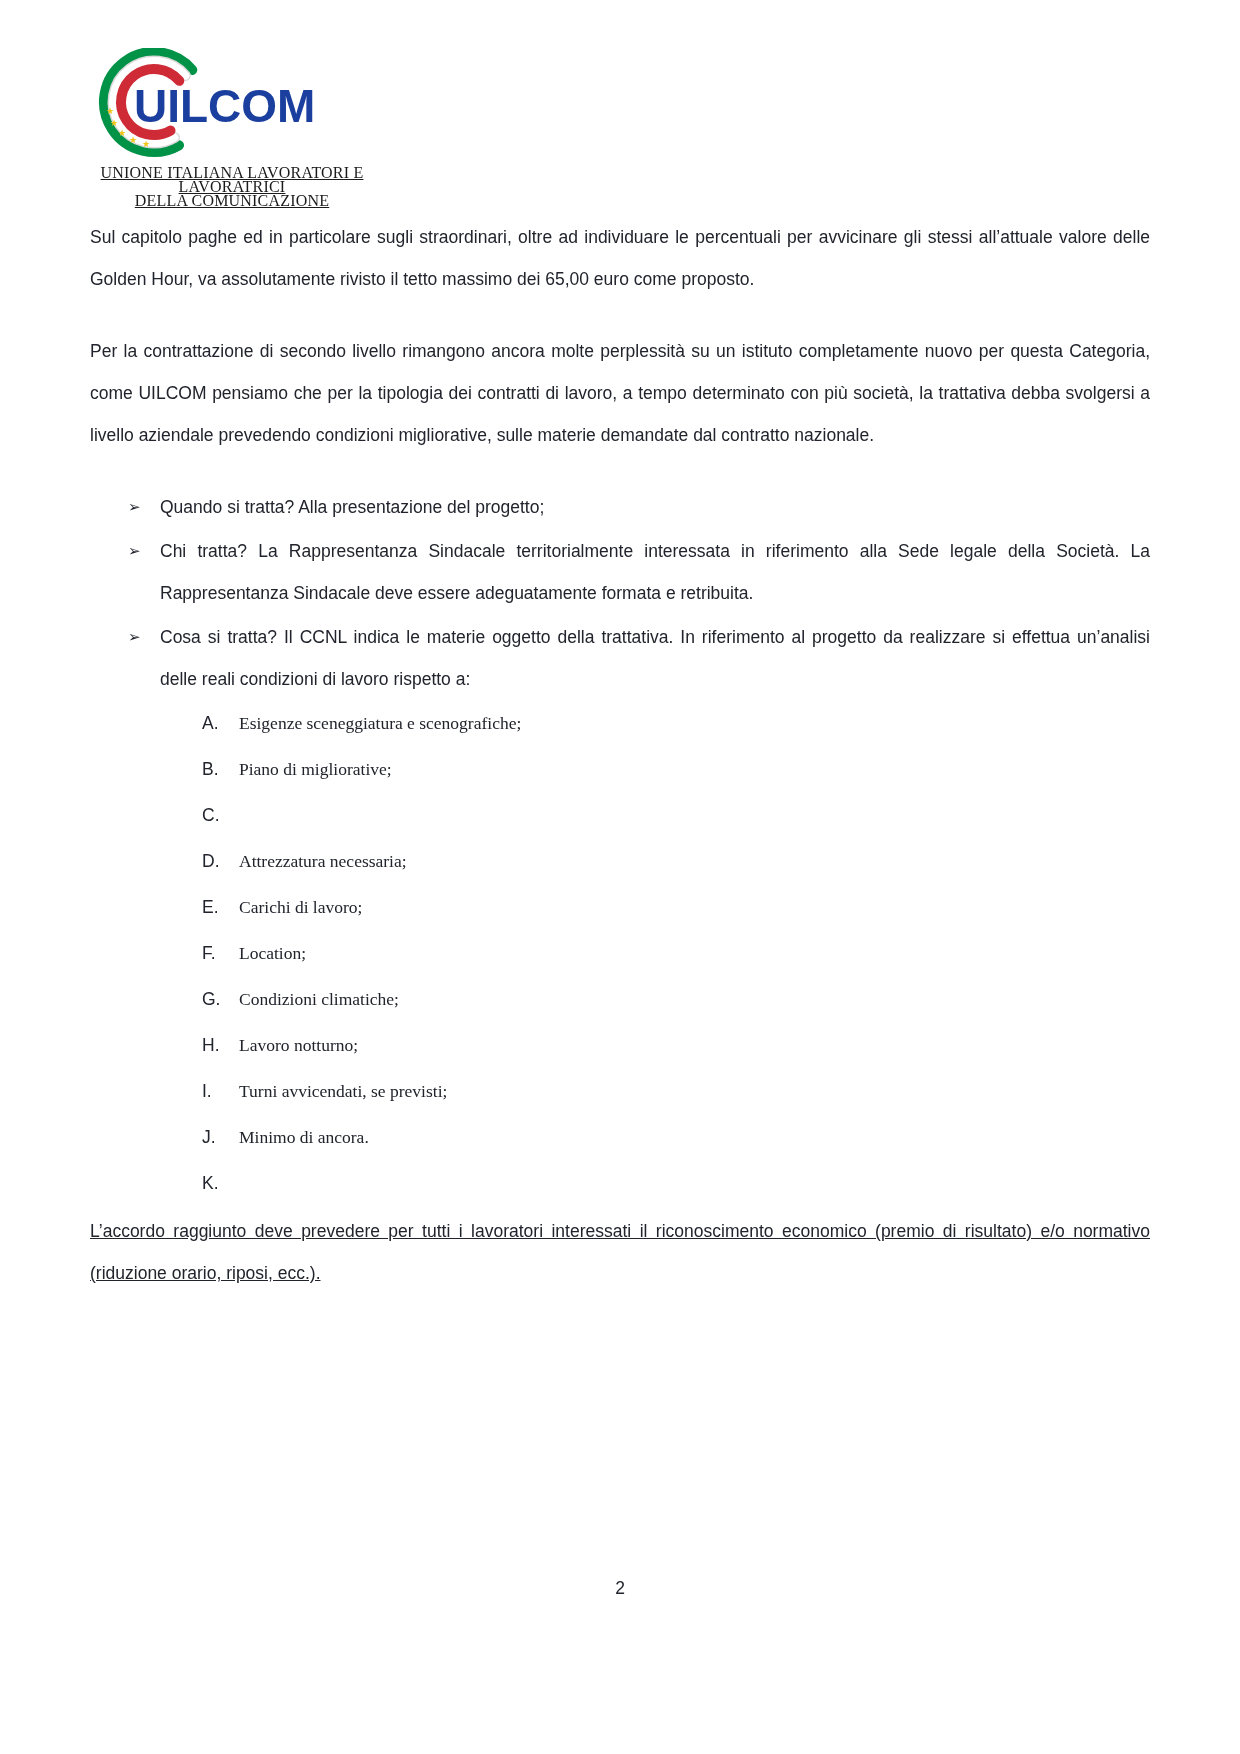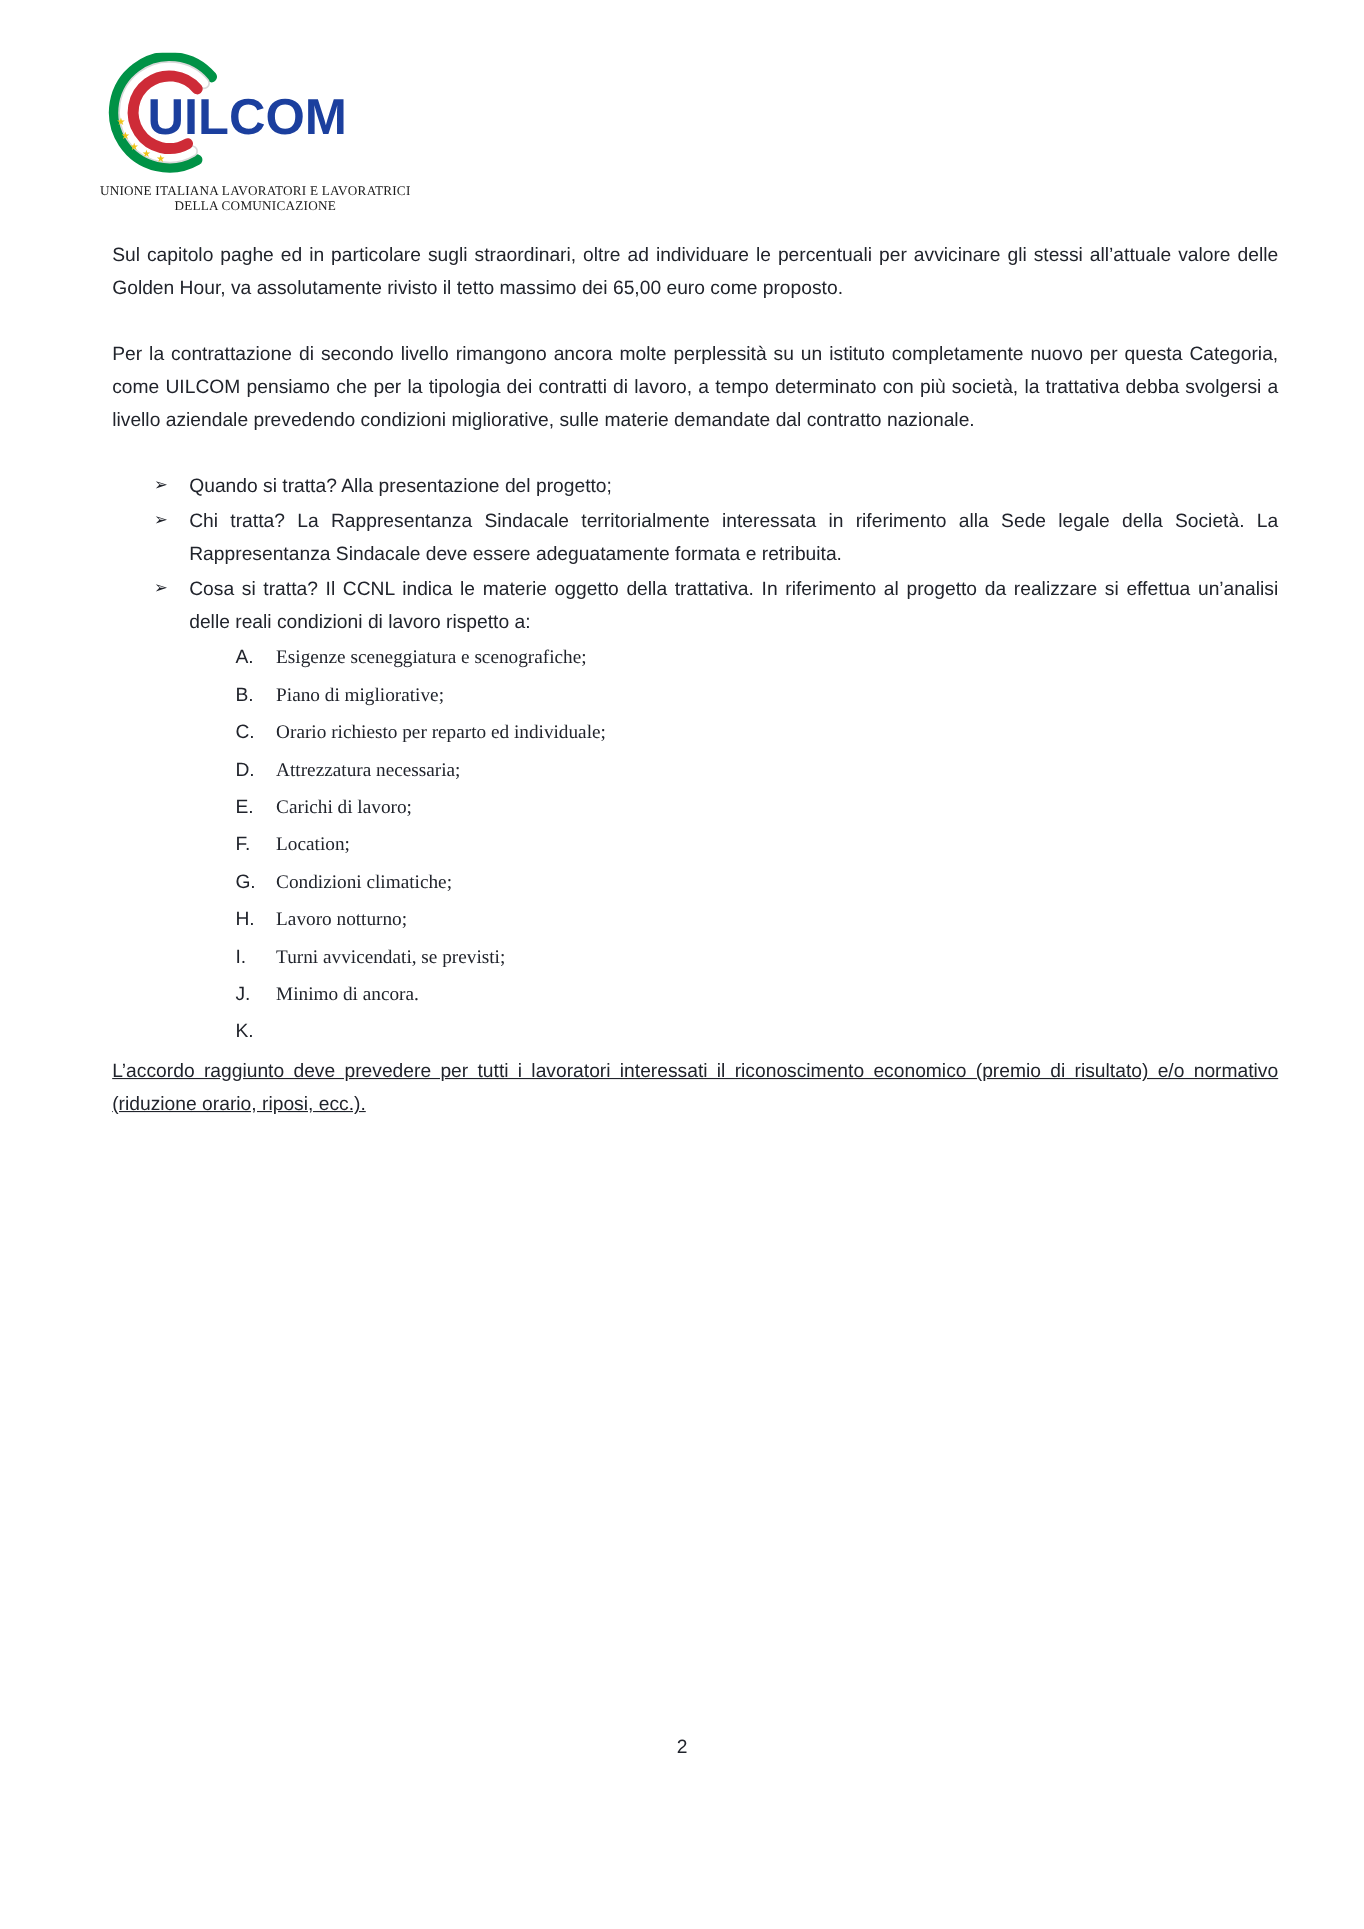--- a/index.html
+++ b/index.html
@@ -20,35 +20,36 @@
   
   .logo-block {
     position: absolute;
     top: 48px;
     left: 82px;
     width: 310px;
   }
   .logo-art { display: block; }
   .logo-subtitle {
     font-family: "Liberation Serif", serif;
-    font-size: 12px;
+    font-size: 16px;
     letter-spacing: 0.2px;
     color: #1b1b1b;
     text-align: center;
     line-height: 14px;
     width: 300px;
+    text-decoration: underline;
   }
   
   .content {
     position: absolute;
     top: 216px;
-    left: 102px;
+    left: 90px;
     width: 1060px;
     font-size: 17.5px;
-    line-height: 30px;
+    line-height: 42px;
   }
   p.para {
     text-align: justify;
     margin-bottom: 30px;
   }
   .bullet-list { margin-bottom: 2px; }
   .bullet-item {
     display: flex;
     padding-left: 38px;
     margin-bottom: 2px;
@@ -138,21 +139,20 @@
       <div class="letter-item">
         <span class="letter-label">A.</span>
         <span class="letter-text">Esigenze sceneggiatura e scenografiche;</span>
       </div>
       <div class="letter-item">
         <span class="letter-label">B.</span>
         <span class="letter-text">Piano di migliorative;</span>
       </div>
       <div class="letter-item">
         <span class="letter-label">C.</span>
-        <span class="letter-text">Orario richiesto per reparto ed individuale;</span>
       </div>
       <div class="letter-item">
         <span class="letter-label">D.</span>
         <span class="letter-text">Attrezzatura necessaria;</span>
       </div>
       <div class="letter-item">
         <span class="letter-label">E.</span>
         <span class="letter-text">Carichi di lavoro;</span>
       </div>
       <div class="letter-item">

